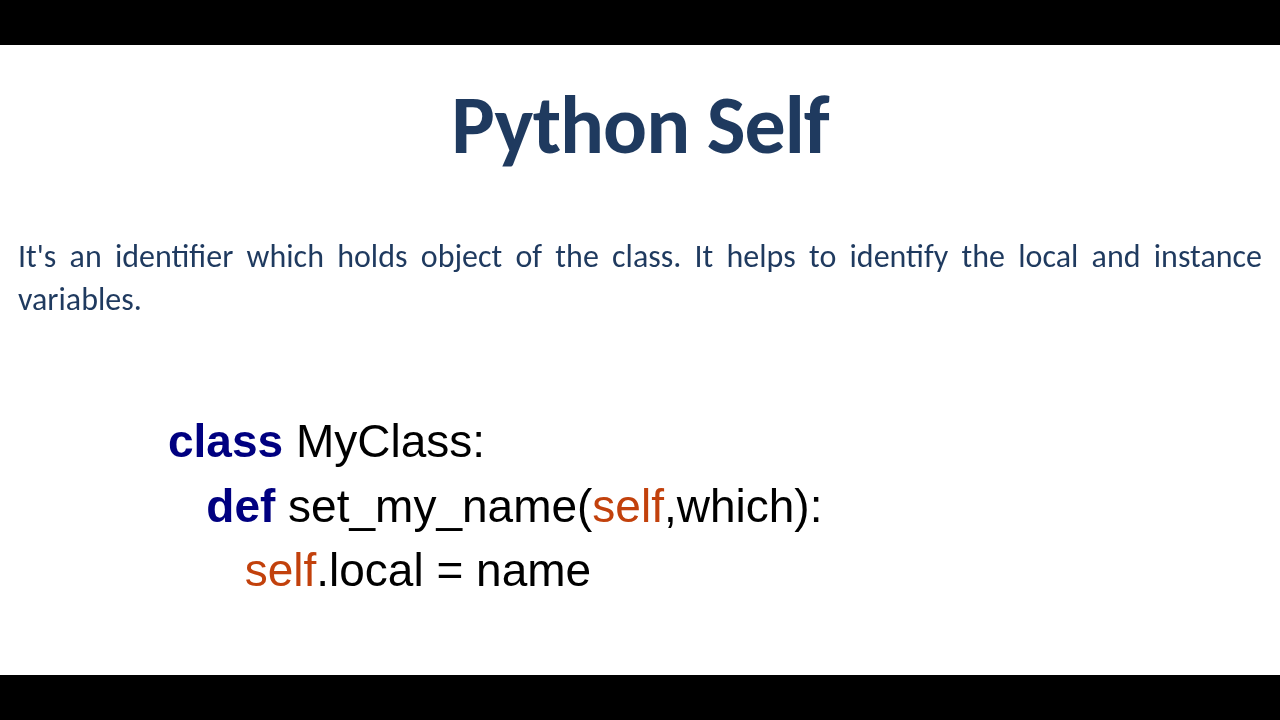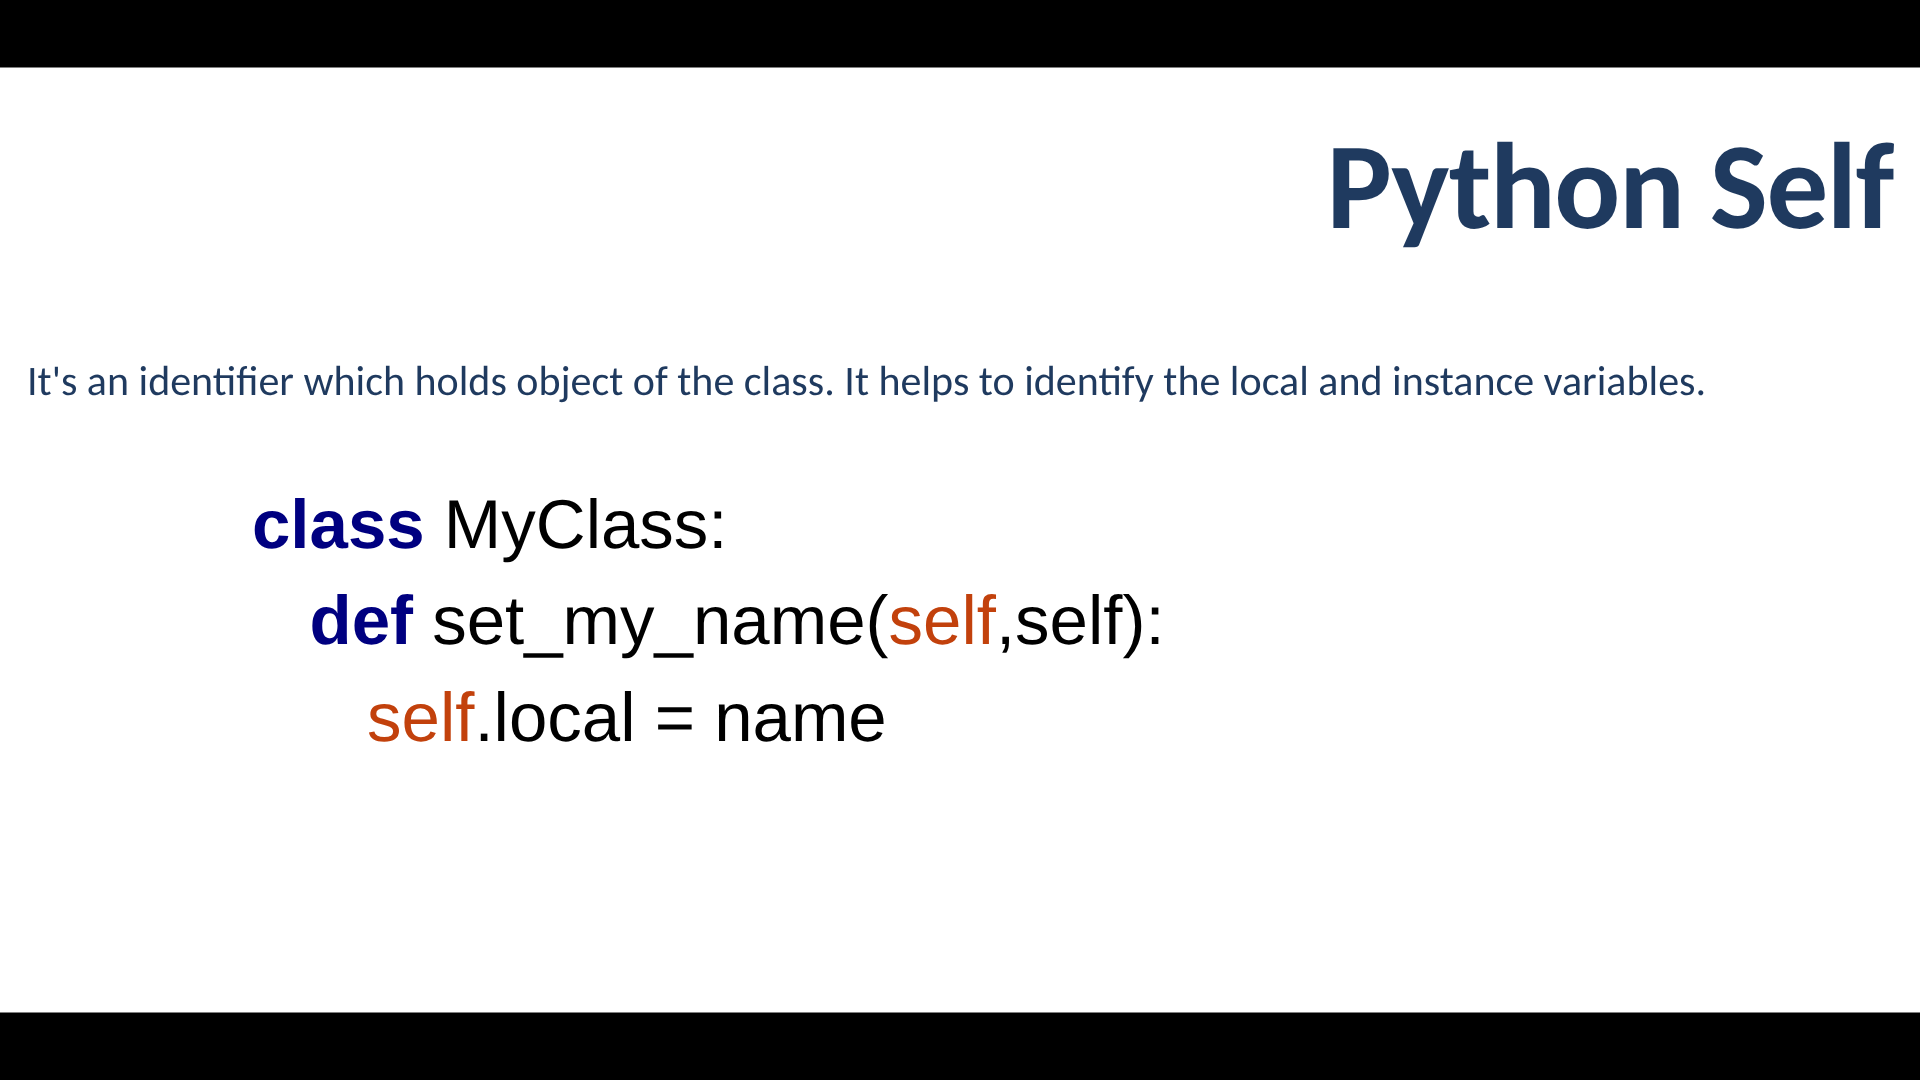--- a/index.html
+++ b/index.html
@@ -30,33 +30,33 @@
     }
     .content {
       position: absolute;
       top: 45px;
       bottom: 45px;
       left: 0;
       right: 0;
       padding: 30px 18px 0 18px;
     }
     .title {
-      text-align: right;
+      text-align: center;
       font-size: 82px;
       font-weight: bold;
       color: #1f3a5f;
       margin-bottom: 60px;
       letter-spacing: -1px;
     }
     .description {
-      font-size: 28px;
+      font-size: 32px;
       color: #1f3a5f;
       text-align: justify;
       line-height: 1.35;
-      margin-bottom: 44px;
+      margin-bottom: 88px;
       font-weight: 400;
     }
     .code-block {
       padding-left: 150px;
       font-family: Liberation Sans, sans-serif;
       font-size: 46px;
       line-height: 1.4;
     }
     .code-line {
       white-space: pre;
@@ -77,16 +77,16 @@
 <body>
 
 <div class="black-bar top"></div>
 <div class="black-bar bottom"></div>
 
 <div class="content">
   <h1 class="title">Python Self</h1>
   <p class="description">It's an identifier which holds object of the class. It helps to identify the local and instance variables.</p>
   <div class="code-block">
     <div class="code-line"><span class="keyword">class</span><span class="identifier"> MyClass:</span></div>
-    <div class="code-line"><span class="identifier">   </span><span class="keyword">def</span><span class="identifier"> set_my_name(</span><span class="builtin">self</span><span class="identifier">,self):</span></div>
+    <div class="code-line"><span class="identifier">   </span><span class="keyword">def</span><span class="identifier"> set_my_name(</span><span class="builtin">self</span><span class="identifier">,which):</span></div>
     <div class="code-line"><span class="identifier">      </span><span class="builtin">self</span><span class="identifier">.local = name</span></div>
   </div>
 </div>
 
 </body></html>

